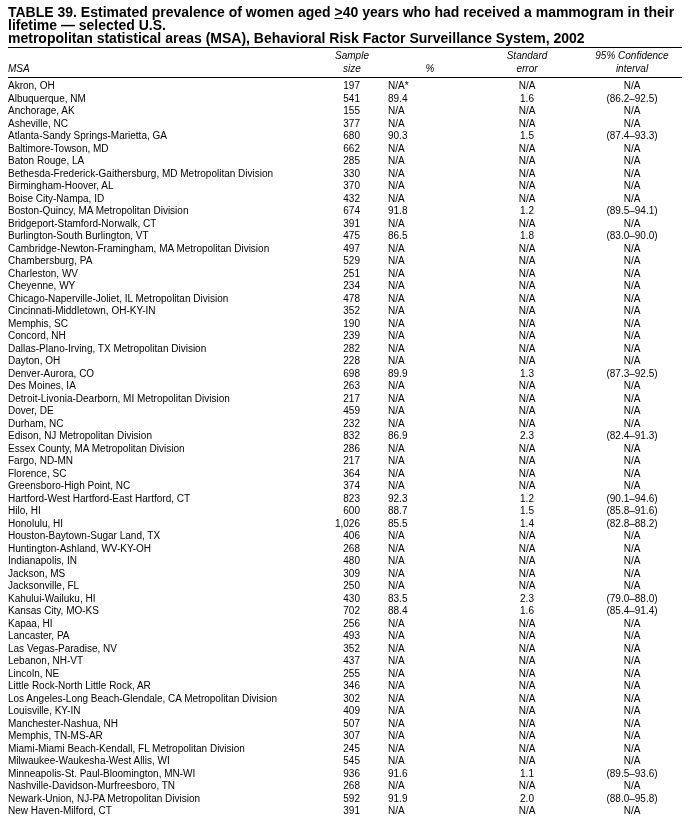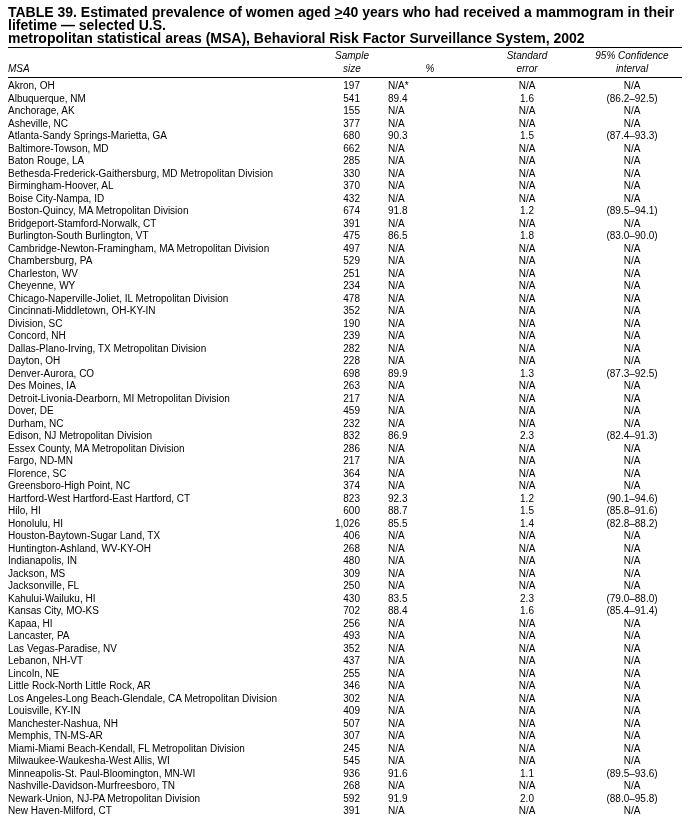--- a/index.html
+++ b/index.html
@@ -224,21 +224,21 @@
           <td class="col-ci">N/A</td>
         </tr>
         <tr>
           <td class="col-msa">Cincinnati-Middletown, OH-KY-IN</td>
           <td class="col-sample">352</td>
           <td class="col-pct">N/A</td>
           <td class="col-se">N/A</td>
           <td class="col-ci">N/A</td>
         </tr>
         <tr>
-          <td class="col-msa">Division, SC</td>
+          <td class="col-msa">Memphis, SC</td>
           <td class="col-sample">190</td>
           <td class="col-pct">N/A</td>
           <td class="col-se">N/A</td>
           <td class="col-ci">N/A</td>
         </tr>
         <tr>
           <td class="col-msa">Concord, NH</td>
           <td class="col-sample">239</td>
           <td class="col-pct">N/A</td>
           <td class="col-se">N/A</td>

